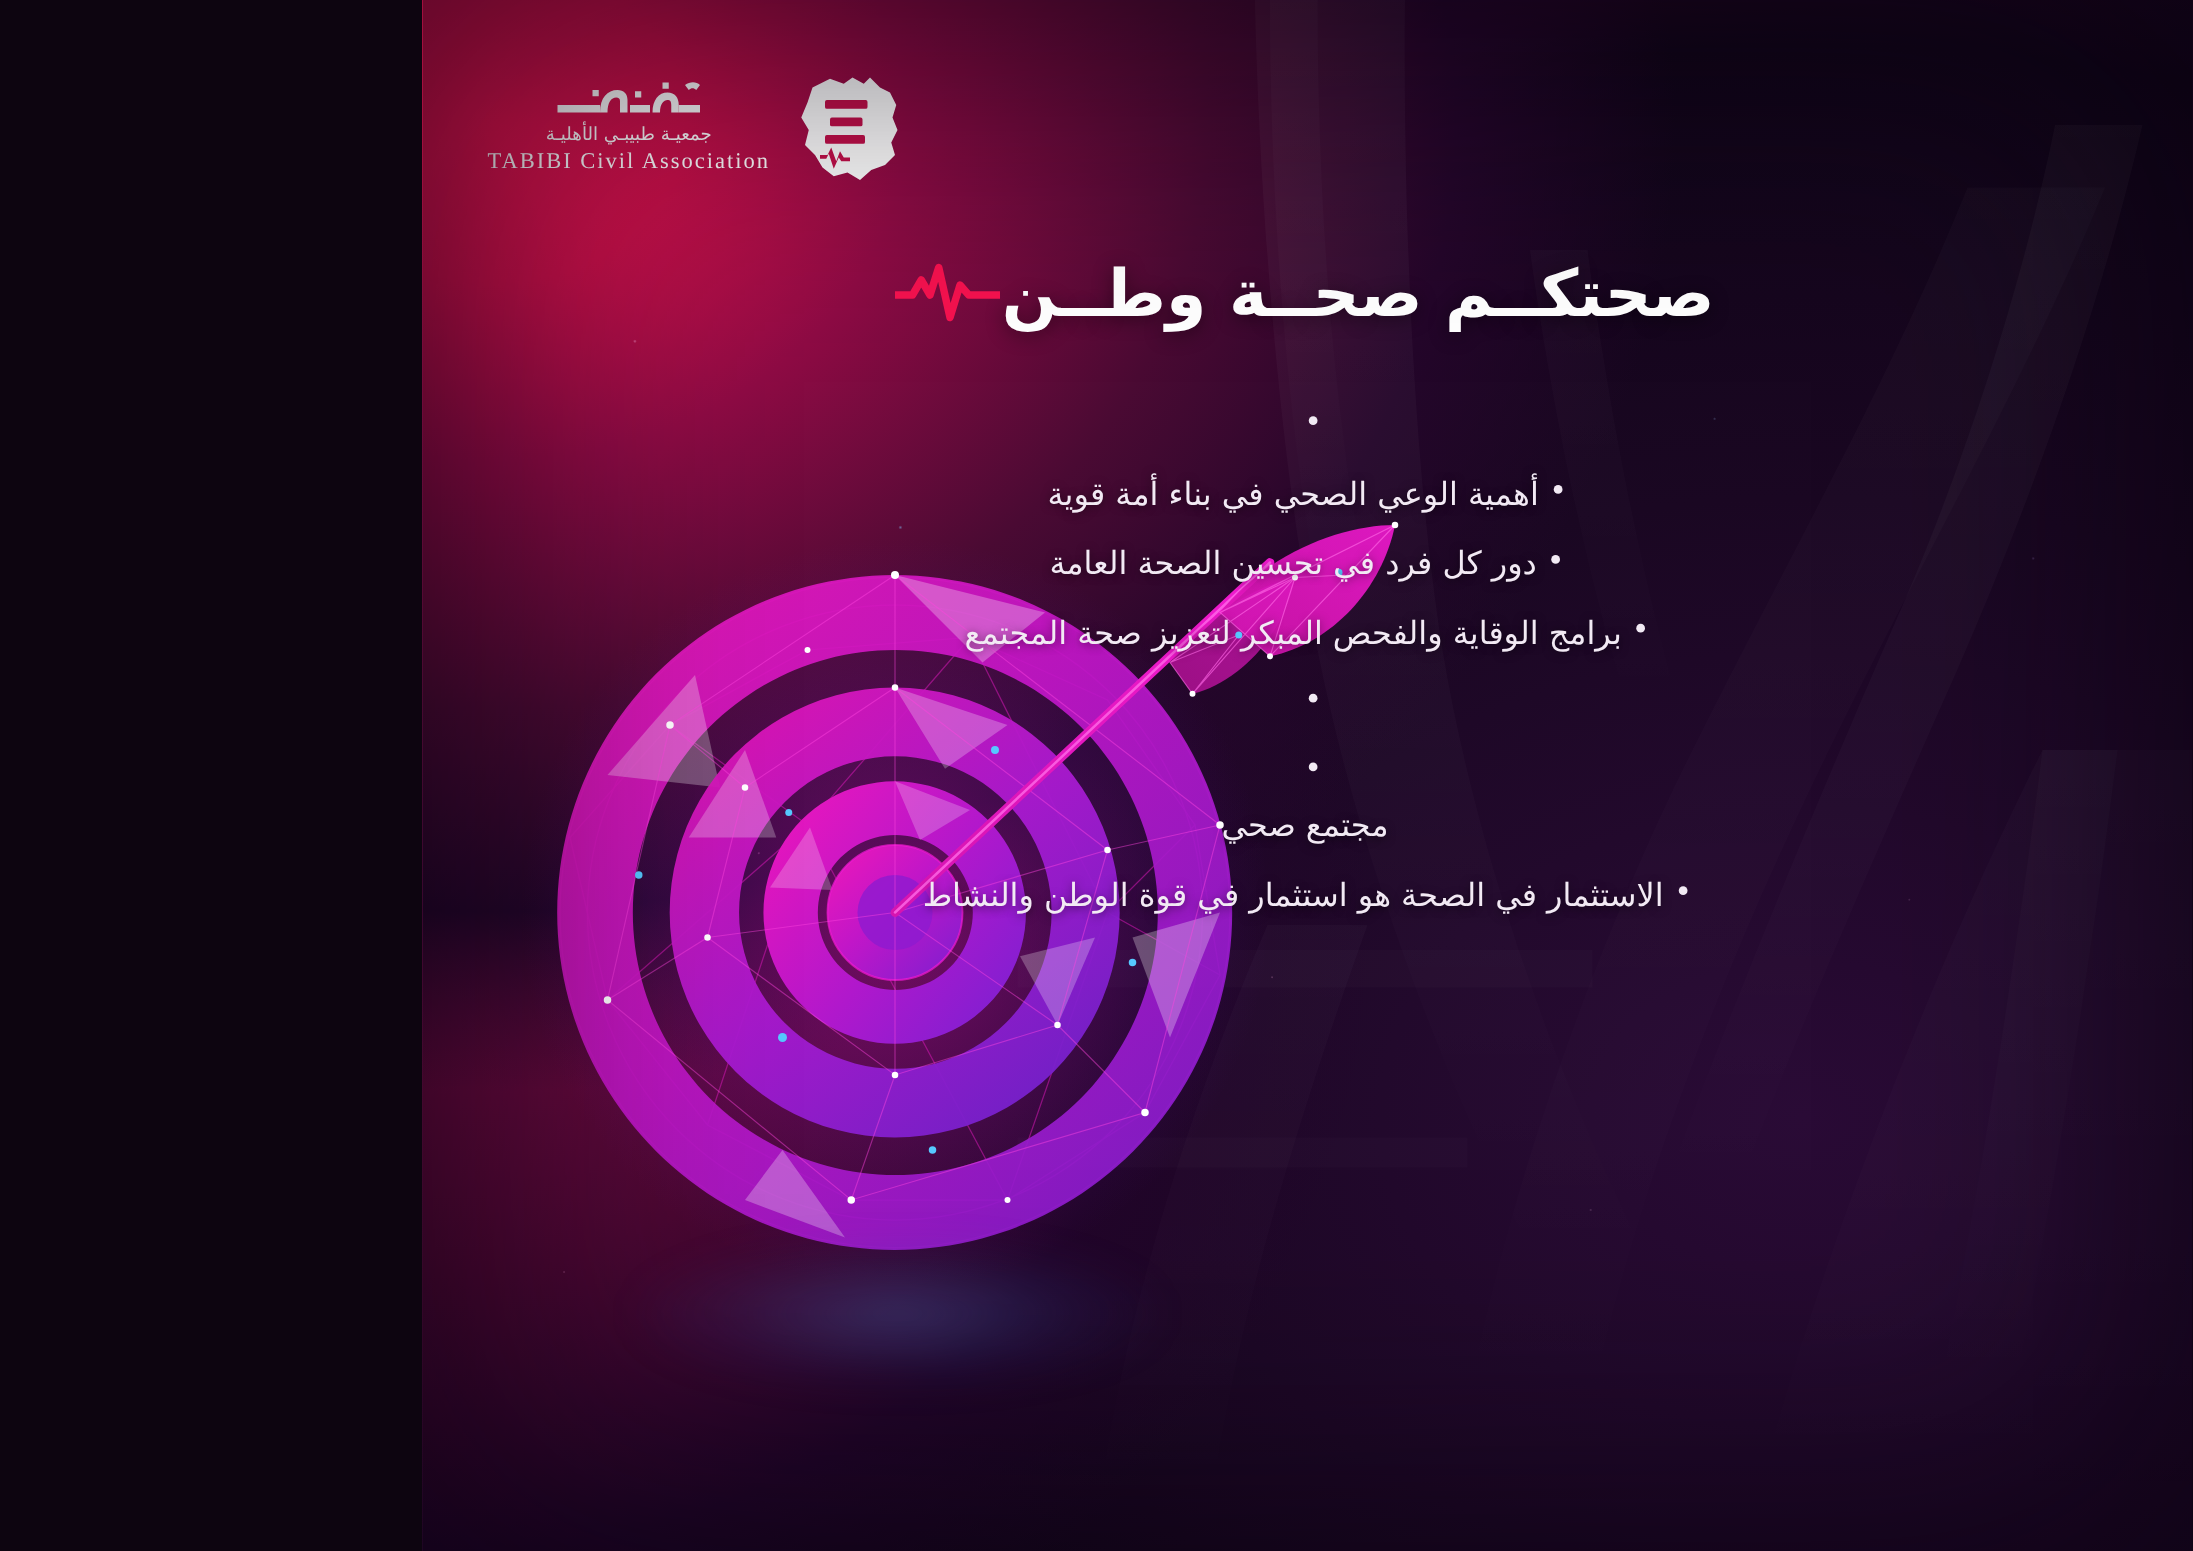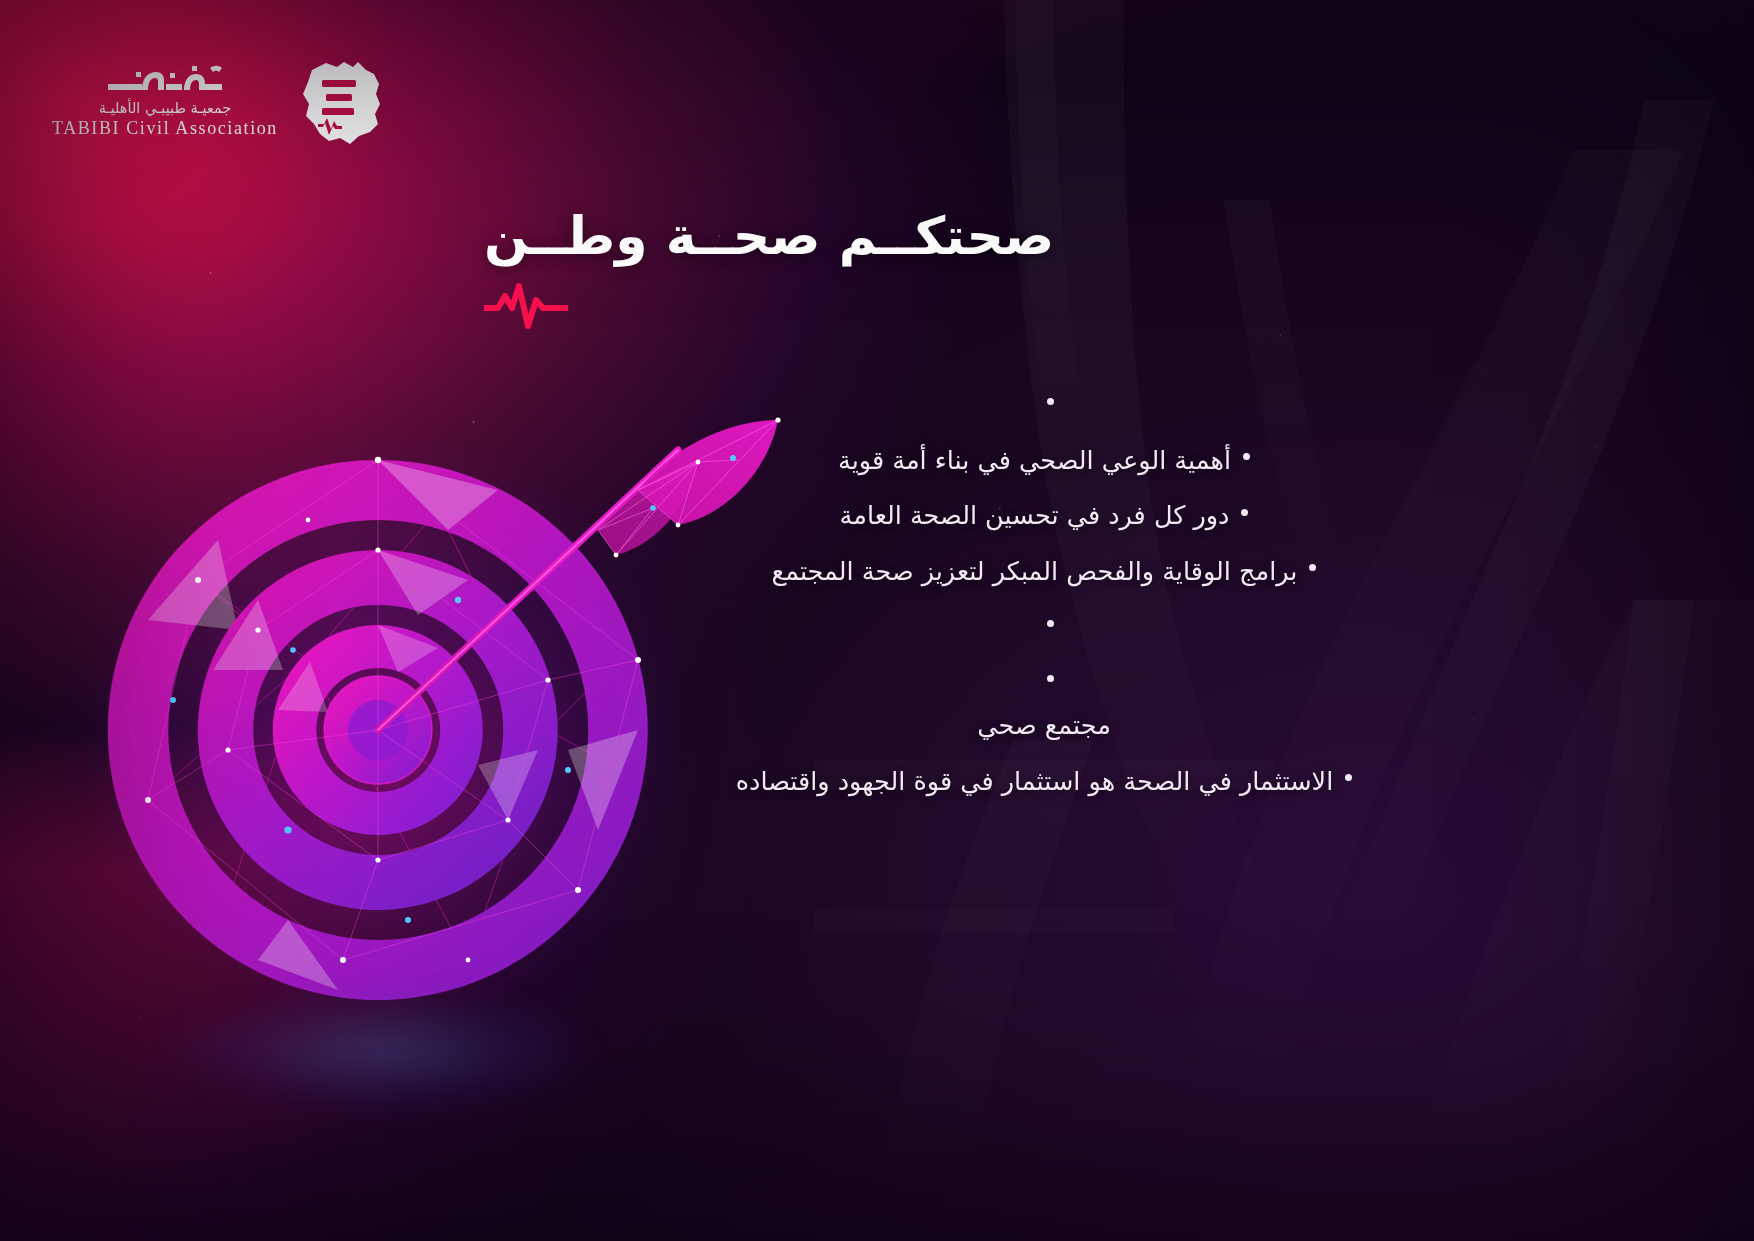--- a/index.html
+++ b/index.html
@@ -5,21 +5,21 @@
   * { box-sizing: border-box; margin: 0; padding: 0; }
   html, body {
     width: 1754px; height: 1241px;
     background: #0d0510;
     font-family: "DejaVu Sans", "Liberation Sans", sans-serif;
     overflow: hidden;
   }
 
   #poster {
     position: relative;
-    width: 1754px; height: 1241px;
+    width: 1416px; height: 1241px;
     overflow: hidden;
     background:
       radial-gradient(ellipse 1100px 900px at 4% 8%, #e4144f 0%, #c8104a 14%, #8e0b44 30%, #4a0a33 52%, #24062a 70%, transparent 86%),
       radial-gradient(ellipse 900px 800px at 2% 60%, #7a0b45 0%, #4c0733 34%, #22052a 62%, transparent 82%),
       radial-gradient(ellipse 1500px 1100px at 78% 72%, #2a0b36 0%, #1a0722 45%, #110519 78%, transparent 100%),
       linear-gradient(135deg, #e01450 0%, #a70f48 12%, #6a0a3d 26%, #3b0730 44%, #210628 60%, #16051e 78%, #100418 100%);
   }
 
   
   .dust {
@@ -65,23 +65,22 @@
     position: absolute; right: 150px; top: 150px; width: 1120px;
     text-align: center; direction: rtl;
   }
   .title {
     color: #ffffff; font-size: 62px; font-weight: 700;
     letter-spacing: 1px; line-height: 1.15; text-align: center;
     text-shadow: 0 2px 18px rgba(0,0,0,.45);
   }
   .subtitle-row {
     margin-top: 56px;
-    display: flex; align-items: flex-end; justify-content: center; gap: 12px;
+    display: flex; align-items: flex-start; justify-content: center; gap: 1px;
     direction: rtl;
-    flex-direction: column;
   }
   .subtitle {
     color: #ffffff; font-size: 52px; font-weight: 700; letter-spacing: .5px;
     text-shadow: 0 2px 16px rgba(0,0,0,.45);
   }
   .ecg { width: 84px; height: 52px; flex: none; }
 
   
   .bullets {
     margin-top: 62px;
@@ -312,18 +311,18 @@
     </div>
 
     <ul class="bullets">
         <li><span class="dot"></span></li>
         <li><span class="dot"></span><span>أهمية الوعي الصحي في بناء أمة قوية</span></li>
         <li><span class="dot"></span><span>دور كل فرد في تحسين الصحة العامة</span></li>
         <li><span class="dot"></span><span>برامج الوقاية والفحص المبكر لتعزيز صحة المجتمع</span></li>
         <li><span class="dot"></span></li>
         <li><span class="dot"></span></li>
         <li class="cont"><span>مجتمع صحي</span></li>
-        <li><span class="dot"></span><span>الاستثمار في الصحة هو استثمار في قوة الجهود واقتصاده</span></li>
+        <li><span class="dot"></span><span>الاستثمار في الصحة هو استثمار في قوة الوطن والنشاط</span></li>
       </ul>
   </div>
 
   <div class="vignette"></div>
 </div>
 
 </body></html>

